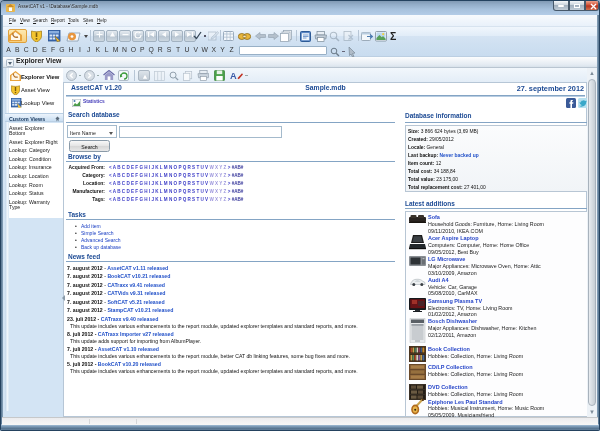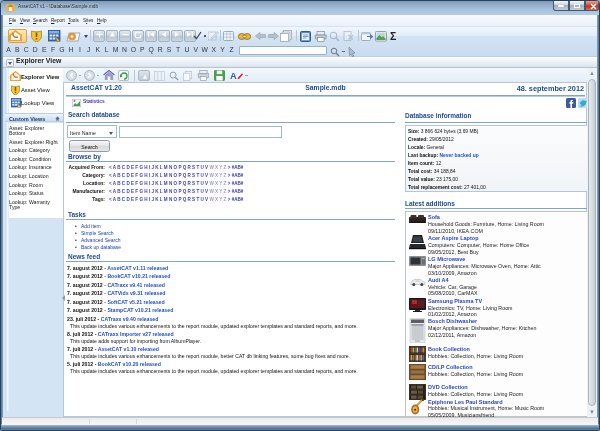--- a/index.html
+++ b/index.html
@@ -387,21 +387,21 @@
       <svg class="abs" style="left:167px;top:2px;" width="13" height="12" viewBox="0 0 14 13">
           <text x="0" y="10" font-size="10" font-weight="bold" fill="#3a5aa8" font-family="Liberation Sans">A</text>
           <path d="M8 9 L13 3.5 L14 5 L9.5 10 Z" fill="#c03020"></path>
         </svg>
       <div class="abs" style="left:182px;top:7px;width:3px;height:1.2px;background:#9aa;"></div>
     </div>
     <div class="page" id="page">
 
       <div class="abs hnavy" style="left:7px;top:1px;">AssetCAT v1.20</div>
       <div class="abs hnavy" style="left:0;top:1px;width:523px;text-align:center;">Sample.mdb</div>
-      <div class="abs hnavy" style="right:2px;top:1px;font-size:7.3px;">48. september 2012</div>
+      <div class="abs hnavy" style="right:2px;top:1px;font-size:7.3px;">27. september 2012</div>
       <div class="rule" style="left:2px;top:12px;width:519px;"></div>
       <div class="rule2" style="left:2px;top:13px;width:519px;"></div>
       <svg class="abs" style="left:8px;top:15.5px;" width="9" height="8" viewBox="0 0 9 8">
           <rect x="0" y="0" width="9" height="8" fill="#fff" stroke="#8a9aa8" stroke-width="0.8"></rect>
           <path d="M1 7 L3 4 L5 5.5 L8 2 L8 7 Z" fill="#4a9a4a"></path>
           <circle cx="2.5" cy="2" r="1" fill="#4a7ab0"></circle>
         </svg>
       <div class="abs" style="left:19px;top:16px;font-size:4.9px;font-weight:bold;color:#4038b8;">Statistics</div>
       <svg class="abs" style="left:502px;top:15px;" width="10" height="10" viewBox="0 0 10 10">
           <rect width="10" height="10" rx="1.5" fill="#3a5a98"></rect>

